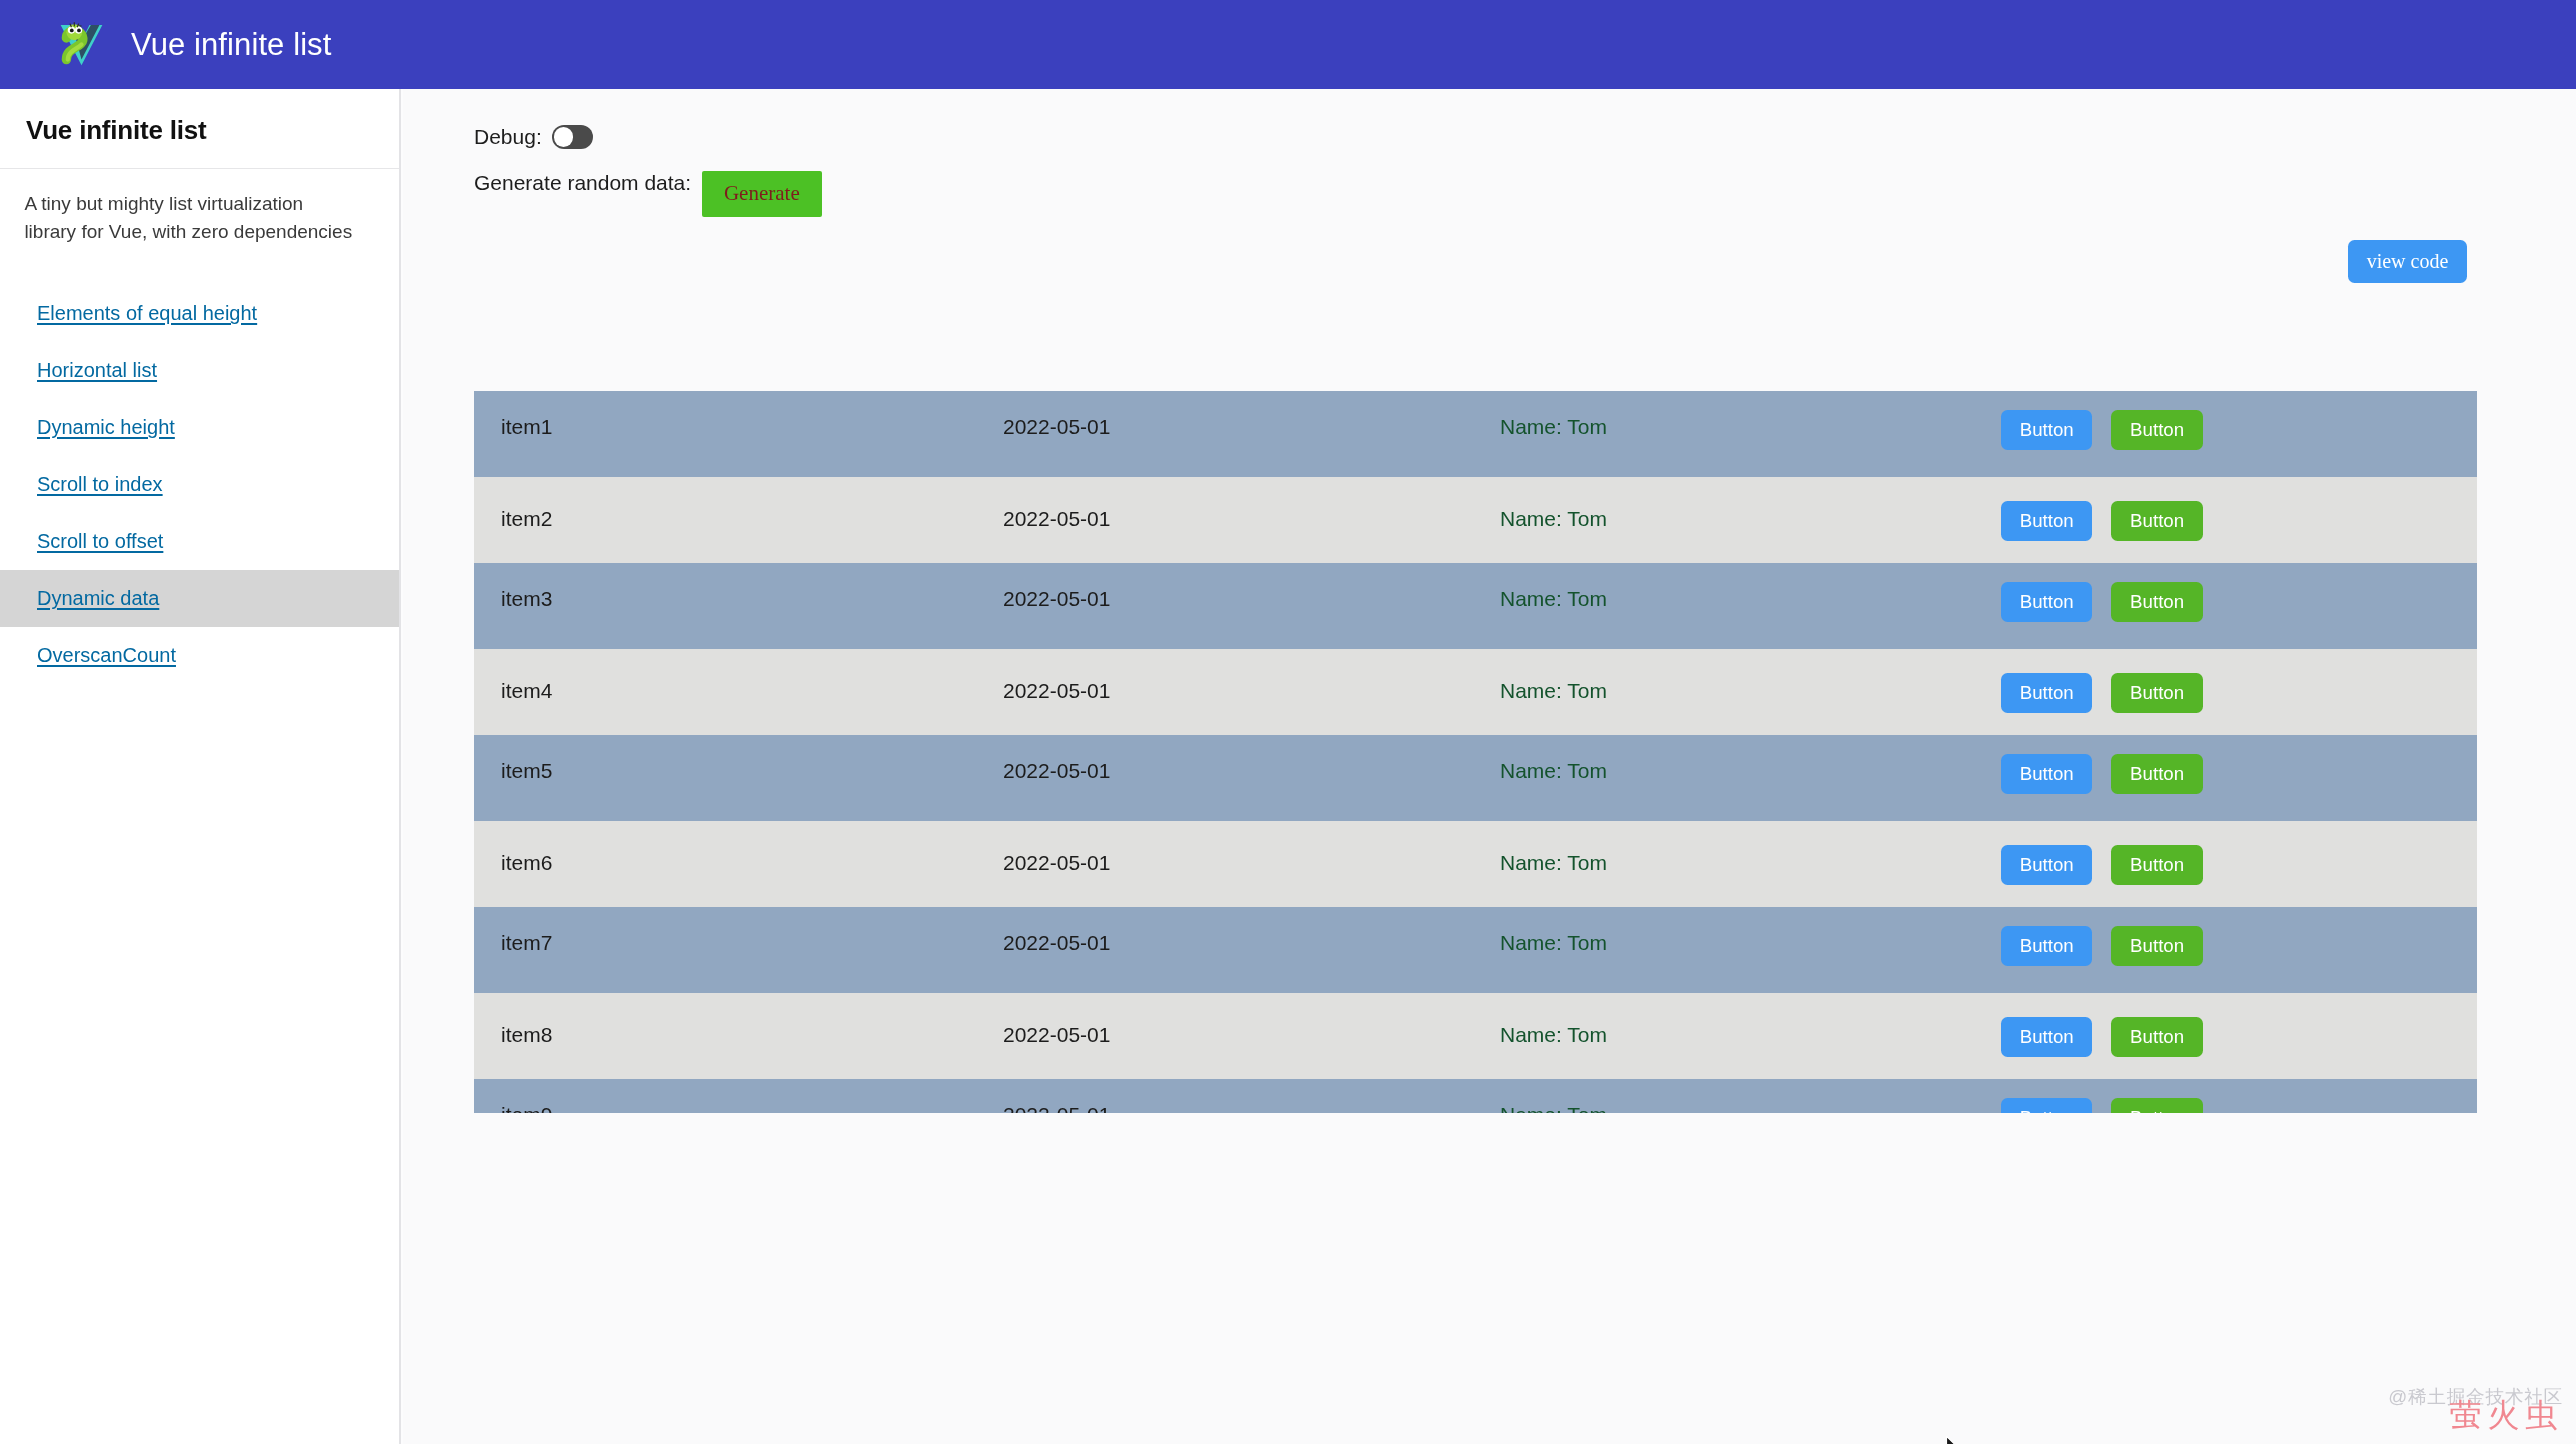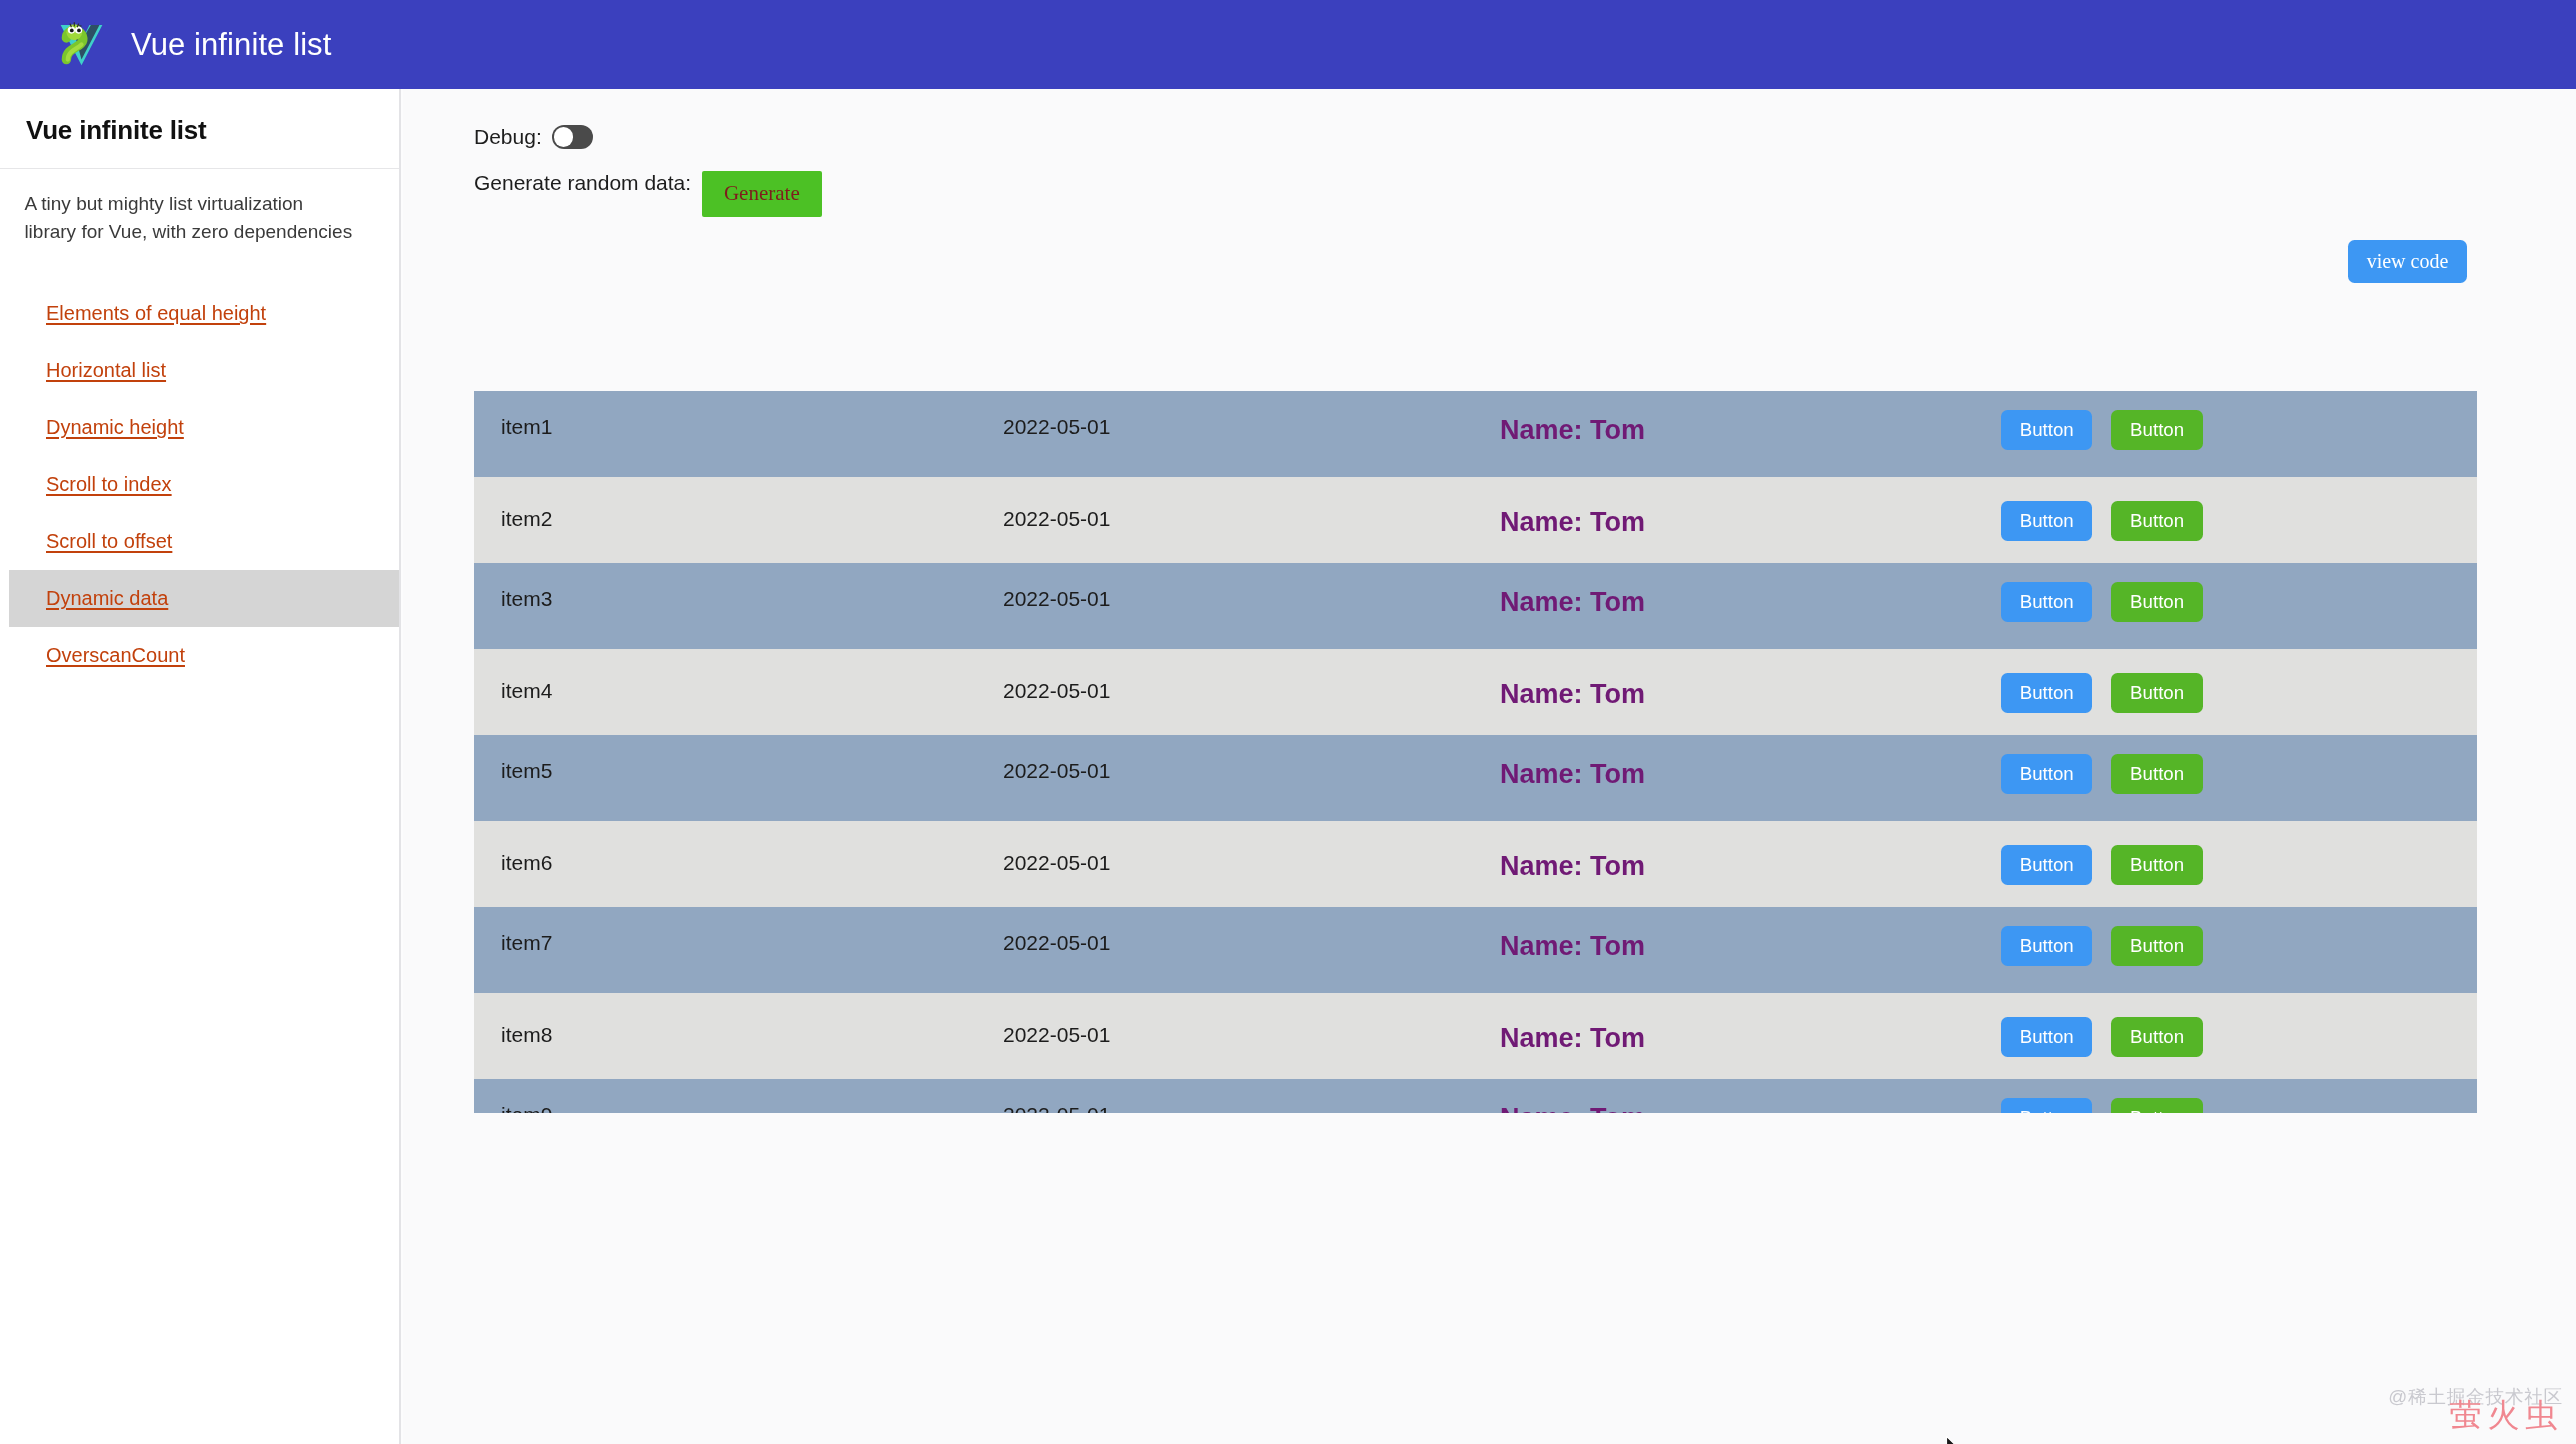--- a/index.html
+++ b/index.html
@@ -63,25 +63,24 @@
     font-size: 19px;
     line-height: 1.45;
     color: #3a3a3a;
     padding: 21.6px 40px 0 24.4px;
   }
   .nav { margin-top: 40px; }
   .nav-item {
     display: block;
     padding: 17px 16px 17px 37px;
     font-size: 20px;
-    color: #c2410c;
+    color: #0369a1;
     text-decoration: underline;
     text-underline-offset: 2.9px;
     cursor: pointer;
-    margin-left: 9px;
   }
   .nav-item.active { background: #d5d5d5; }
 
   
   .main {
     position: absolute;
     top: 89px;
     left: 403px;
     width: 2173px;
     height: 1356px;
@@ -175,23 +174,22 @@
   }
   .cell-date {
     position: absolute;
     left: 529px;
     font-size: 21px;
     color: #1c1c1c;
   }
   .cell-person {
     position: absolute;
     left: 1026px;
-    font-size: 27px;
-    color: #701a75;
-    font-weight: bold;
+    font-size: 21px;
+    color: #14532d;
   }
   .cell-actions {
     position: absolute;
     left: 1527px;
     display: flex;
     gap: 19px;
   }
   .row-btn {
     border: none;
     border-radius: 6.5px;

